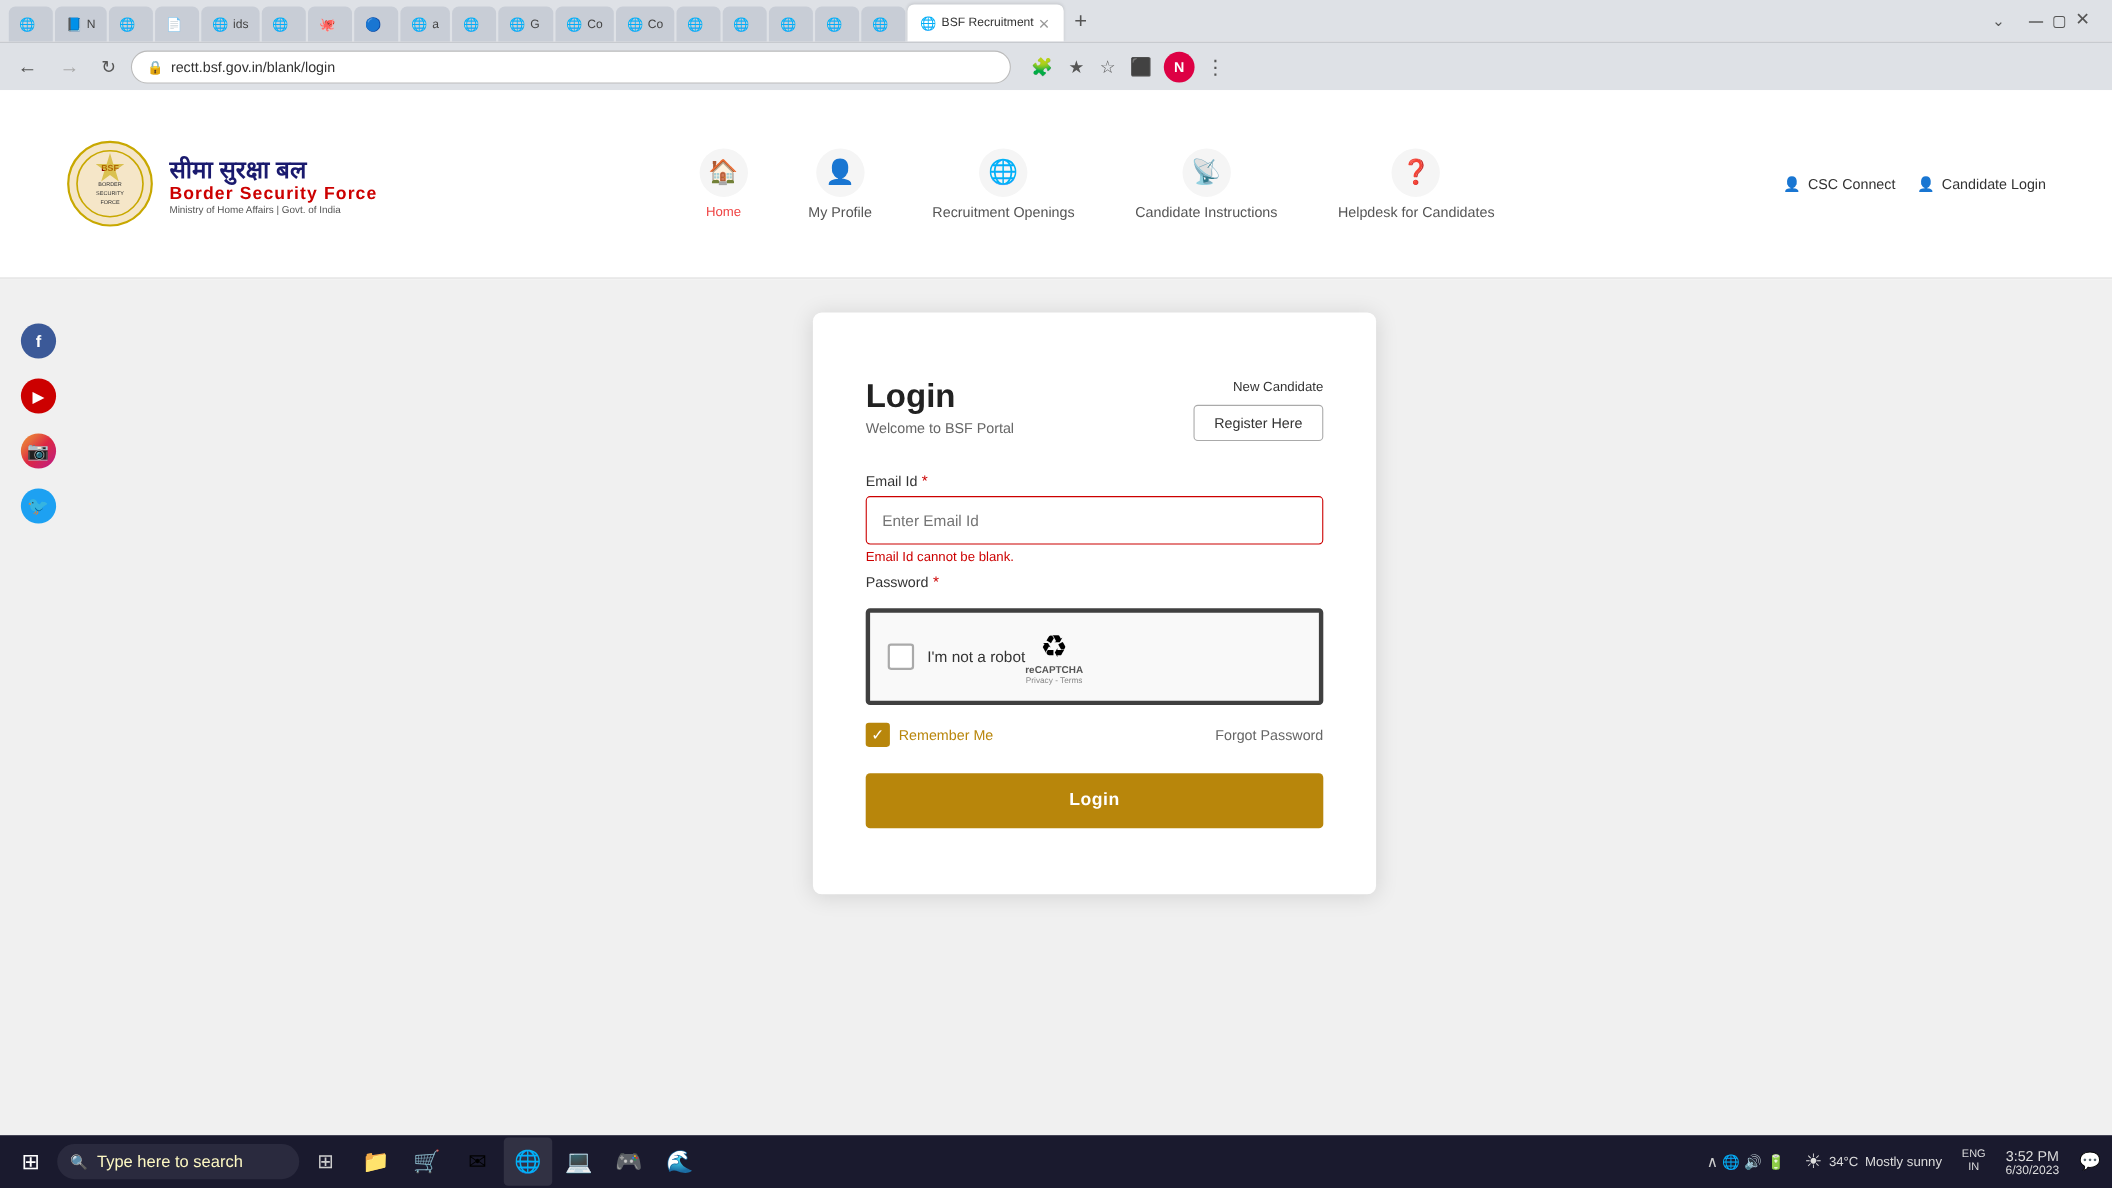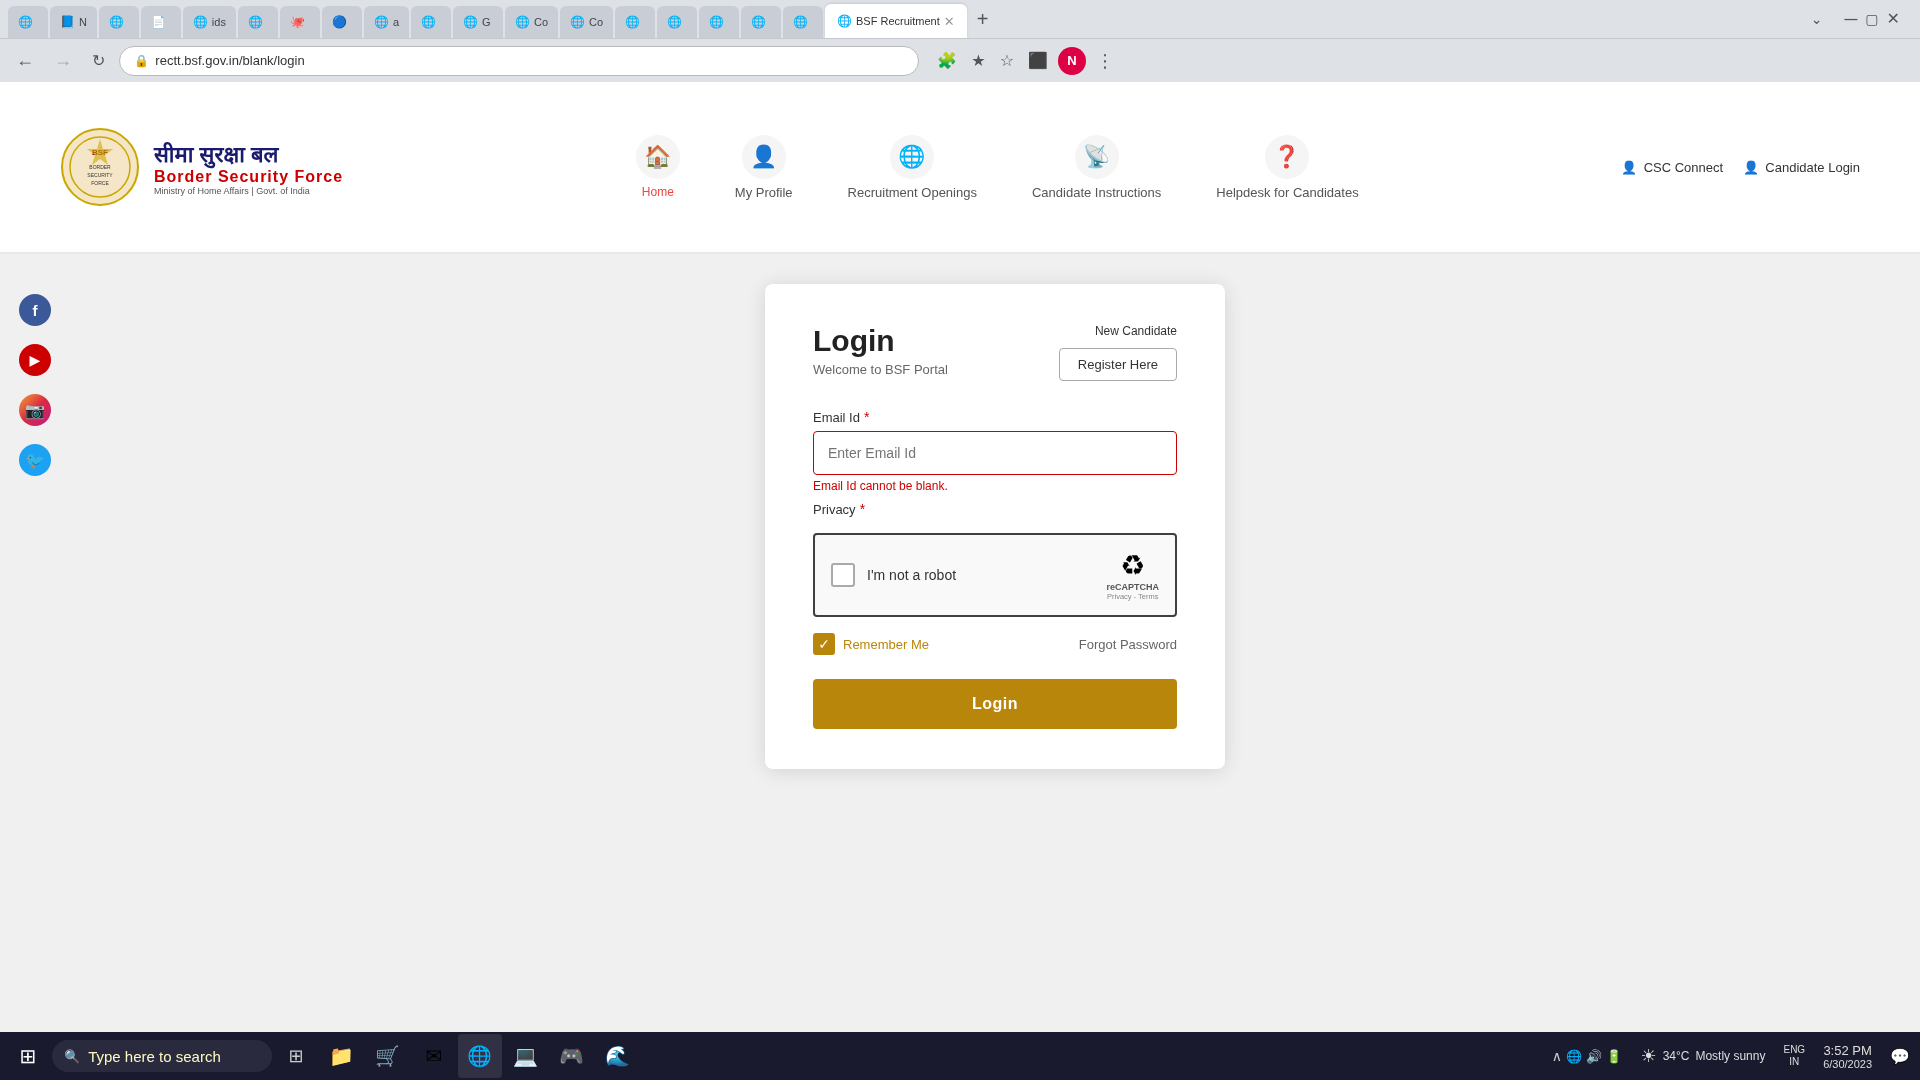--- a/index.html
+++ b/index.html
@@ -170,21 +170,21 @@
     <div style="display:flex; flex:1; background:#f0f0f0;">
 
       <div style="width:70px; display:flex; flex-direction:column; align-items:center; padding-top:40px; gap:18px; background:#f0f0f0;">
         <div style="width:32px; height:32px; border-radius:50%; background:#3b5998; display:flex; align-items:center; justify-content:center; font-size:15px; color:#fff; cursor:pointer; font-weight:bold;">f</div>
         <div style="width:32px; height:32px; border-radius:50%; background:#c00; display:flex; align-items:center; justify-content:center; font-size:14px; color:#fff; cursor:pointer;">▶</div>
         <div style="width:32px; height:32px; border-radius:50%; background:linear-gradient(135deg, #f09433, #e6683c, #dc2743, #cc2366, #bc1888); display:flex; align-items:center; justify-content:center; font-size:16px; color:#fff; cursor:pointer;">📷</div>
         <div style="width:32px; height:32px; border-radius:50%; background:#1da1f2; display:flex; align-items:center; justify-content:center; font-size:16px; color:#fff; cursor:pointer;">🐦</div>
       </div>
 
       <div style="flex:1; display:flex; justify-content:center; align-items:flex-start; padding:30px 20px;">
-        <div style="background:#fff; border-radius:8px; box-shadow:0 2px 20px rgba(0,0,0,0.12); padding:40px 48px; width:460px;">
+        <div style="background:#fff; border-radius:8px; box-shadow:0 2px 20px rgba(0,0,0,0.12); padding:60px 48px; width:512px;">
 
           
           <div style="display:flex; justify-content:space-between; align-items:flex-start; margin-bottom:28px;">
             <div>
               <div style="font-size:30px; font-weight:bold; color:#222;">Login</div>
               <div style="font-size:13px; color:#666; margin-top:4px;">Welcome to BSF Portal</div>
             </div>
             <div style="text-align:right;">
               <div style="font-size:12px; color:#333; margin-bottom:10px;">New Candidate</div>
               <button style="background:#fff; border:1px solid #aaa; border-radius:4px; padding:8px 18px; font-size:13px; cursor:pointer; color:#333;">Register Here</button>
@@ -197,27 +197,27 @@
               <span>Email Id</span>
               <span style="color:#c00; font-size:14px;">*</span>
             </div>
             <input type="email" style="width: 100%; height: 44px; border: 1.5px solid rgb(204, 0, 0); border-radius: 4px; padding: 0px 14px; font-size: 14px; outline: none; box-sizing: border-box;" placeholder="Enter Email Id">
             <div style="color:#c00; font-size:12px; margin-top:4px;">Email Id cannot be blank.</div>
           </div>
 
           
           <div style="margin-bottom:16px;">
             <div style="font-size:13px; color:#333; margin-bottom:6px; display:flex; align-items:center; gap:4px;">
-              <span>Privacy</span>
+              <span>Password</span>
               <span style="color:#c00; font-size:14px;">*</span>
             </div>
           </div>
 
           
-          <div style="border:2px solid #404040; border-radius:4px; padding:14px 16px; display:flex; align-items:center; justify-content:space-between; background:#f9f9f9; margin-bottom:16px; width:100%;">
+          <div style="border:4px solid #404040; border-radius:4px; padding:14px 16px; display:flex; align-items:center; background:#f9f9f9; margin-bottom:16px; width:100%;">
             <div style="display:flex; align-items:center; gap:12px;">
               <div style="width:24px; height:24px; border:2px solid #aaa; border-radius:3px; background:#fff; cursor:pointer;"></div>
               <span style="font-size:14px; color:#333;">I'm not a robot</span>
             </div>
             <div style="display:flex; flex-direction:column; align-items:center;">
               <span style="font-size:28px;">♻</span>
               <span style="font-size:9px; color:#555; font-weight:bold;">reCAPTCHA</span>
               <span style="font-size:7.5px; color:#888;">Privacy - Terms</span>
             </div>
           </div>

